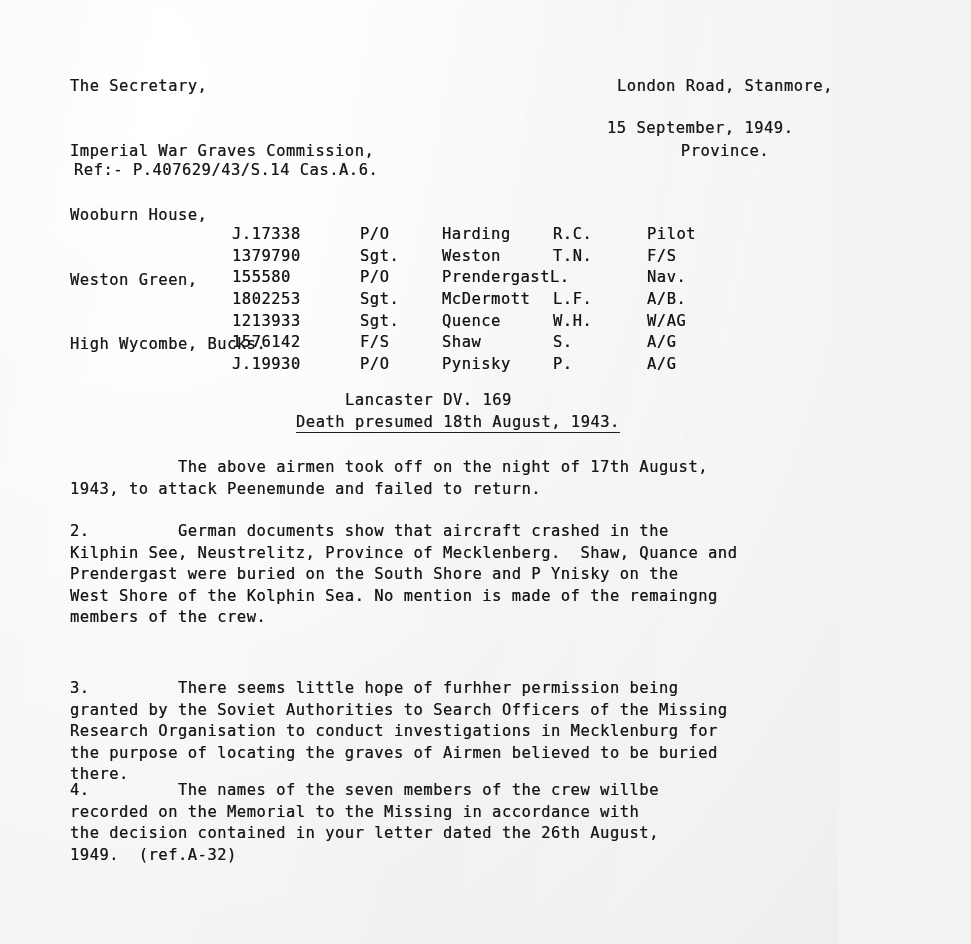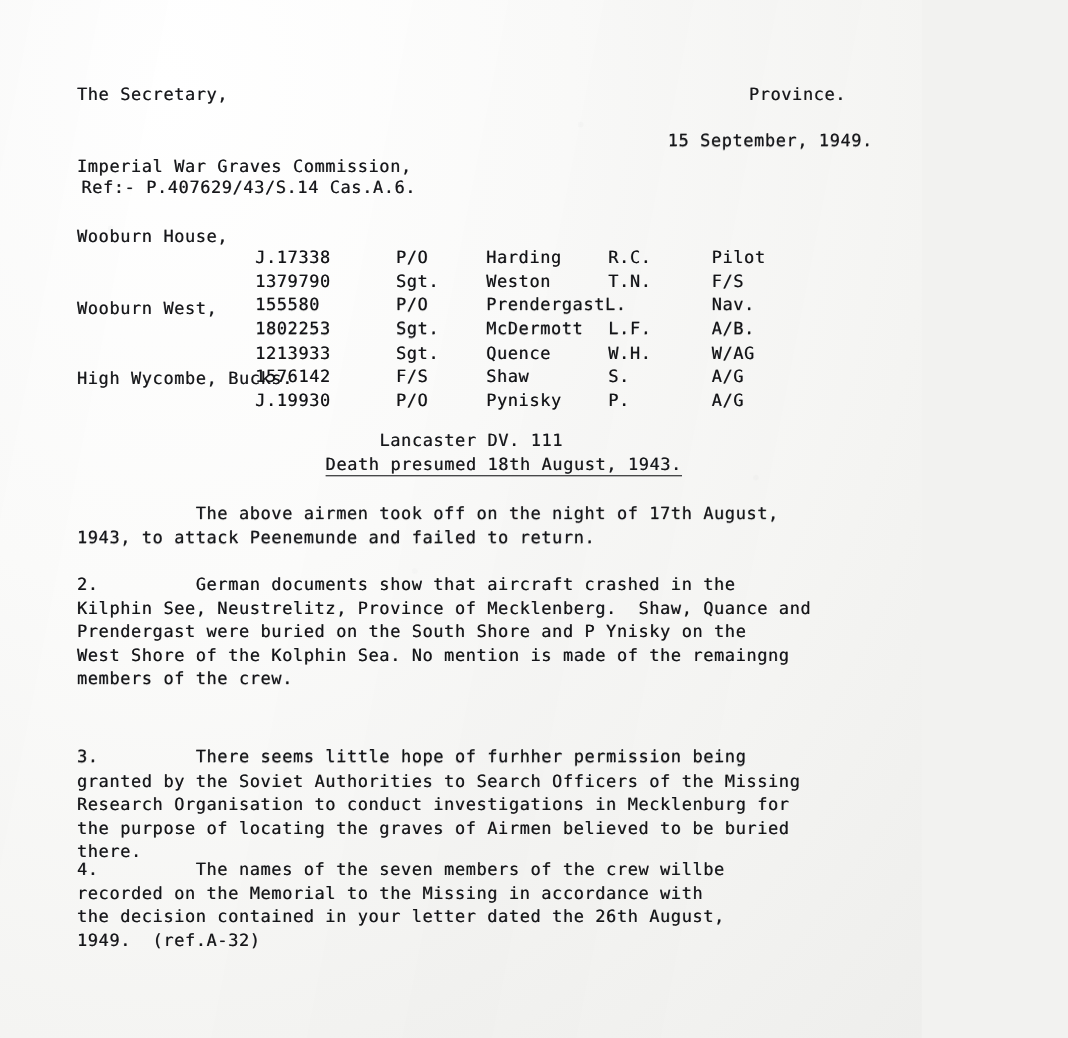--- a/index.html
+++ b/index.html
@@ -168,35 +168,36 @@
   <div class="impression">
     <div class="ring"></div>
     <div class="ring2"></div>
     <div class="bar"></div>
   </div>
 
   <div class="tw block" id="addressee">
     <div>The Secretary,</div>
     <div>Imperial War Graves Commission,</div>
     <div>Wooburn House,</div>
-    <div>Wooburn West,</div>
+    <div>Weston Green,</div>
     <div>High Wycombe, Bucks.</div>
   </div>
 
   <div class="tw block" id="sender">
+    <div>London Road, Stanmore,</div>
     <div>Province.</div>
   </div>
 
   <div class="tw block" id="date-line">15 September, 1949.</div>
 
   <div class="tw block" id="ref-line">Ref:- P.407629/43/S.14 Cas.A.6.</div>
 
   <div class="tw block" id="crew-table"><div class="row"><span class="c-num">J.17338</span><span class="c-rank">P/O</span><span class="c-name">Harding</span><span class="c-init">R.C.</span><span class="c-duty">Pilot</span></div><div class="row"><span class="c-num">1379790</span><span class="c-rank">Sgt.</span><span class="c-name">Weston</span><span class="c-init">T.N.</span><span class="c-duty">F/S</span></div><div class="row"><span class="c-num">155580</span><span class="c-rank">P/O</span><span class="c-name">PrendergastL.</span><span class="c-init"></span><span class="c-duty">Nav.</span></div><div class="row"><span class="c-num">1802253</span><span class="c-rank">Sgt.</span><span class="c-name">McDermott</span><span class="c-init">L.F.</span><span class="c-duty">A/B.</span></div><div class="row"><span class="c-num">1213933</span><span class="c-rank">Sgt.</span><span class="c-name">Quence</span><span class="c-init">W.H.</span><span class="c-duty">W/AG</span></div><div class="row"><span class="c-num">1576142</span><span class="c-rank">F/S</span><span class="c-name">Shaw</span><span class="c-init">S.</span><span class="c-duty">A/G</span></div><div class="row"><span class="c-num">J.19930</span><span class="c-rank">P/O</span><span class="c-name">Pynisky</span><span class="c-init">P.</span><span class="c-duty">A/G</span></div></div>
 
-  <div class="tw block" id="aircraft-line">Lancaster DV. 111</div>
+  <div class="tw block" id="aircraft-line">Lancaster DV. 169</div>
 
   <div class="tw block" id="presumed-line"><span class="u">Death presumed 18th August, 1943.</span></div>
 
   <div class="tw block para" id="para-1">           The above airmen took off on the night of 17th August,
 1943, to attack Peenemunde and failed to return.</div>
   <div class="tw block para" id="para-2">2.         German documents show that aircraft crashed in the
 Kilphin See, Neustrelitz, Province of Mecklenberg.  Shaw, Quance and
 Prendergast were buried on the South Shore and P Ynisky on the
 West Shore of the Kolphin Sea. No mention is made of the remaingng
 members of the crew.</div>

